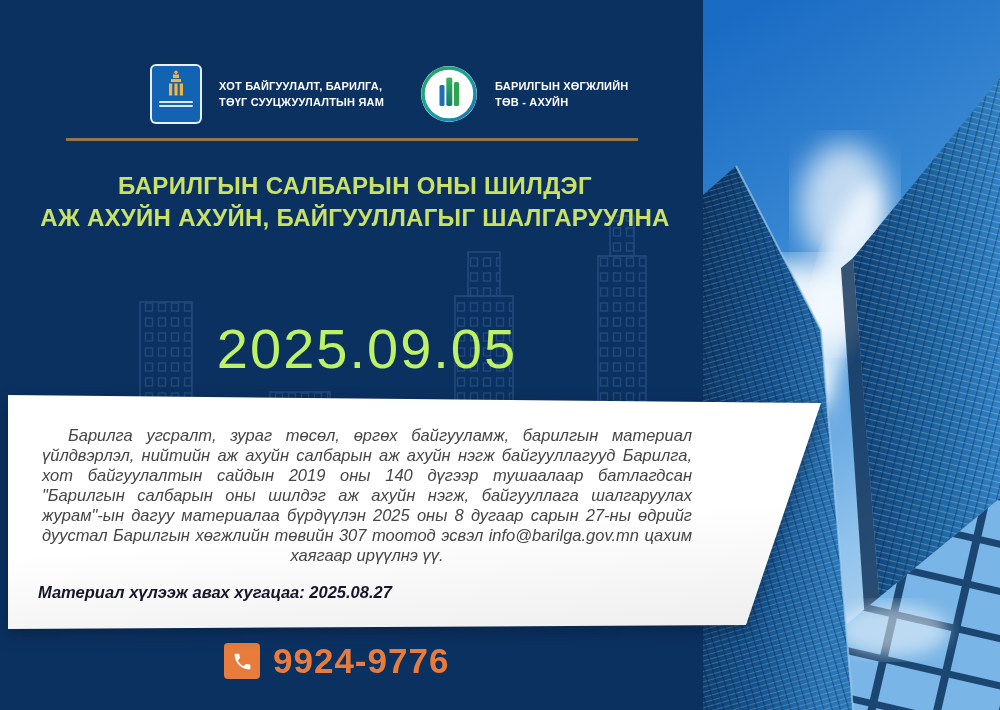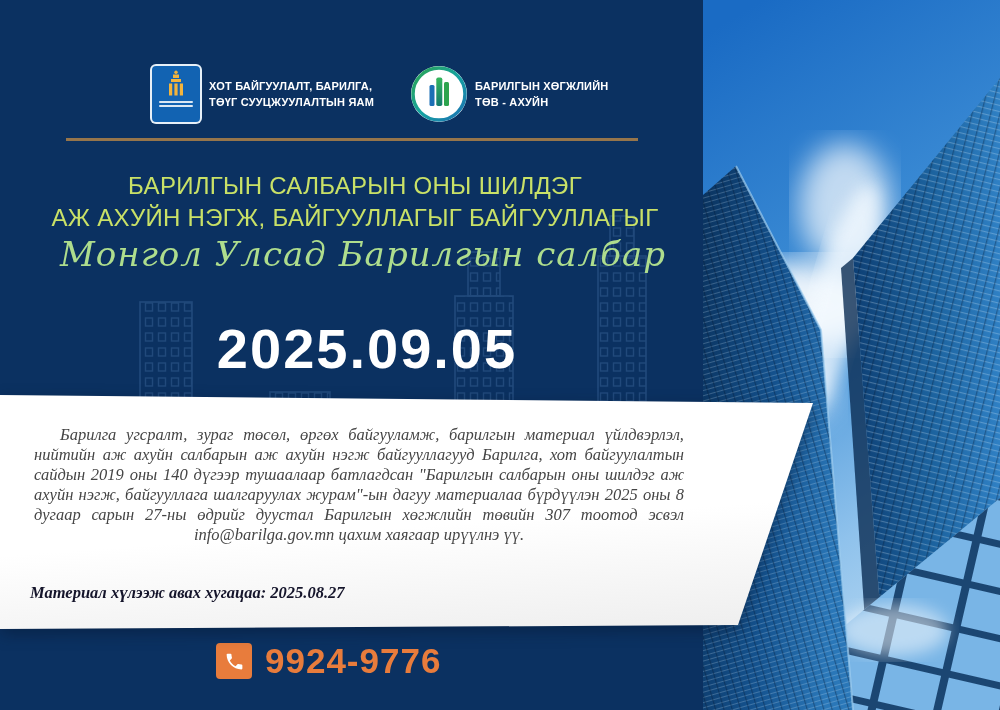--- a/index.html
+++ b/index.html
@@ -21,62 +21,62 @@
   .logo-ministry{
     width:52px;height:60px;border-radius:6px;background:#1263b2;
     border:2px solid rgba(255,255,255,.9);
     display:flex;flex-direction:column;align-items:center;justify-content:flex-start;
     padding-top:4px;box-sizing:border-box;flex:0 0 auto;
   }
   .logo-textlines{width:34px;margin-top:3px;}
   .logo-textlines div{height:2px;background:rgba(255,255,255,.85);border-radius:1px;margin:2px 0;}
   .org-text{
     color:#ffffff;font-weight:bold;font-size:11px;line-height:1.5;
-    letter-spacing:.2px;margin-left:7px;white-space:nowrap;
+    letter-spacing:.2px;margin-left:17px;white-space:nowrap;
   }
   .logo-bht{width:58px;height:58px;margin-left:36px;flex:0 0 auto;}
 
   
   .divider{left:66px;top:138px;width:572px;height:3px;background:#96754b;z-index:3;}
 
   
   .title{
     left:2px;top:170px;width:706px;text-align:center;z-index:3;
-    color:#c9e167;font-weight:normal;font-size:24px;line-height:1.32;letter-spacing:.3px;
+    color:#c9e167;font-weight:bold;font-size:24px;line-height:1.32;letter-spacing:.3px;
   }
   .anniv{
     left:10px;top:234px;width:706px;text-align:center;z-index:3;
     color:#aedd8d;font-family:"DejaVu Serif",serif;font-style:italic;
     font-size:34px;line-height:1.18;letter-spacing:1px;
   }
   .event-date{
     left:14px;top:316px;width:706px;text-align:center;z-index:3;
-    color:#ffffff;font-weight:bold;font-size:56px;letter-spacing:2px;
-  }
-
-  
-  .band-wrap{left:0;top:392px;width:830px;height:240px;z-index:4;
-    filter:drop-shadow(0 5px 8px rgba(5,20,45,.45));font-family:Liberation Serif, serif;}
+    color:#bef264;font-weight:normal;font-size:56px;letter-spacing:2px;
+  }
+
+  
+  .band-wrap{left:8px;top:392px;width:830px;height:240px;z-index:4;
+    filter:drop-shadow(0 5px 8px rgba(5,20,45,.45));}
   .band{
     position:absolute;inset:0;
     background:linear-gradient(176deg,#ffffff 55%,#ededed);
     clip-path:polygon(0 3px,813px 11px,738px 233px,0 237px);
   }
   .body-par{
     position:absolute;left:34px;top:16px;width:650px;
     font-size:16.5px;font-style:italic;color:#454545;
     line-height:20px;text-align:justify;text-align-last:center;text-indent:26px;
   }
   .deadline{
     position:absolute;left:30px;top:191px;width:655px;text-align:left;
     font-size:16.5px;font-weight:bold;font-style:italic;color:#15152b;
   }
 
   
-  .phone-row{left:216px;top:641px;z-index:3;display:flex;align-items:center;text-align:right;}
+  .phone-row{left:224px;top:641px;z-index:3;display:flex;align-items:center;text-align:right;}
   .phone-badge{
     width:36px;height:36px;background:#e87c3c;border-radius:4px;
     display:flex;align-items:center;justify-content:center;flex:0 0 auto;
   }
   .phone-num{
     margin-left:13px;color:#e87c3c;font-weight:bold;font-size:35px;letter-spacing:1px;
   }
 </style>
 </head>
 <body>
@@ -207,25 +207,24 @@
   <div class="org-text">
     <span style="display:block">БАРИЛГЫН ХӨГЖЛИЙН</span>
     <span style="display:block">ТӨВ - АХУЙН</span>
   </div>
 </div>
 
 <div class="layer divider"></div>
 
 <div class="layer title">
   <span style="display:block">БАРИЛГЫН САЛБАРЫН ОНЫ ШИЛДЭГ</span>
-  <span style="display:block">АЖ АХУЙН НЭГЖ, БАЙГУУЛЛАГЫГ БАЙГУУЛЛАГЫГ</span>
+  <span style="display:block">АЖ АХУЙН АХУЙН, БАЙГУУЛЛАГЫГ ШАЛГАРУУЛНА</span>
 </div>
 
 <div class="layer anniv">
-  <span style="display:block">Монгол Улсад Барилгын салбар</span>
 </div>
 
 <div class="layer event-date">2025.09.05</div>
 
 <div class="layer band-wrap">
   <div class="band">
     <p class="body-par">Барилга угсралт, зураг төсөл, өргөх байгууламж, барилгын материал үйлдвэрлэл, нийтийн аж ахуйн салбарын аж ахуйн нэгж байгууллагууд Барилга, хот байгуулалтын сайдын 2019 оны 140 дүгээр тушаалаар батлагдсан "Барилгын салбарын оны шилдэг аж ахуйн нэгж, байгууллага шалгаруулах журам"-ын дагуу материалаа бүрдүүлэн 2025 оны 8 дугаар сарын 27-ны өдрийг дуустал Барилгын хөгжлийн төвийн 307 тоотод эсвэл info@barilga.gov.mn цахим хаягаар ирүүлнэ үү.</p>
     <div class="deadline">Материал хүлээж авах хугацаа: 2025.08.27</div>
   </div>
 </div>

